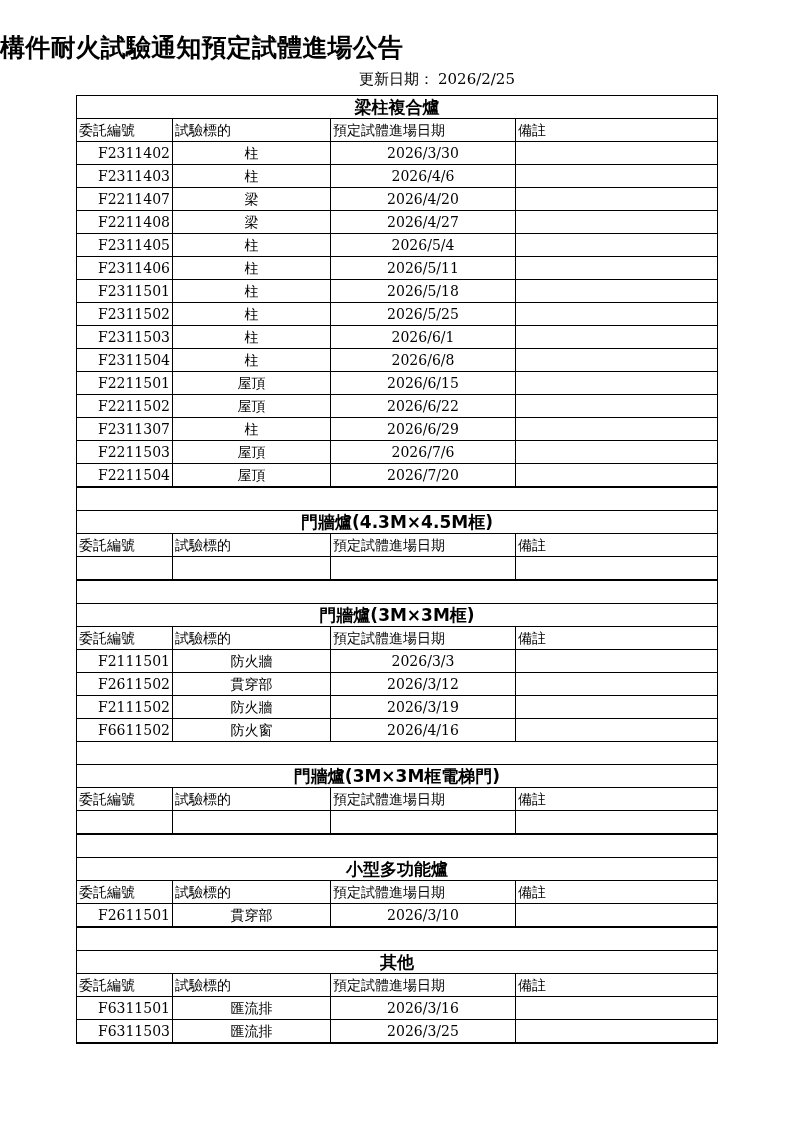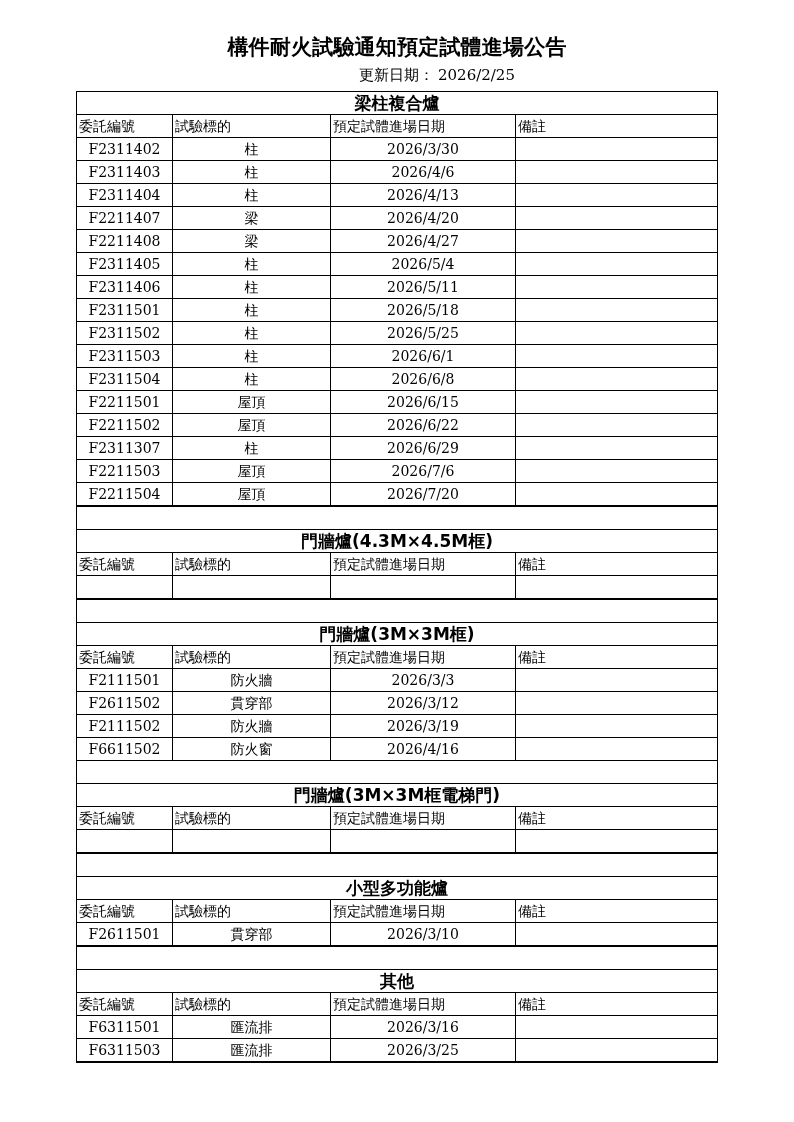--- a/index.html
+++ b/index.html
@@ -17,28 +17,28 @@
     overflow: hidden;
   }
   .page {
     width: 794px;
     height: 1122px;
     box-sizing: border-box;
     padding: 0;
     position: relative;
   }
   .doc-title {
-    text-align: center;
-    font-size: 21px;
+    text-align: left;
+    font-size: 25px;
     font-weight: bold;
     line-height: 1;
     letter-spacing: 0.2px;
     margin: 0;
     padding-top: 37px;
-    font-family: Liberation Serif, serif;
+    font-family: Liberation Mono, monospace;
   }
   .update-line {
     margin: 0;
     padding-left: 80px;
     padding-top: 9px;
     font-size: 15px;
     line-height: 1.1;
     font-family: "DejaVu Serif", "Liberation Serif", serif;
     text-align: center;
   }
@@ -82,21 +82,21 @@
     line-height: 24px;
     font-family: "DejaVu Sans", "Liberation Sans", sans-serif;
     border-top-width: 2px;
     border-bottom-width: 2px;
   }
   td.colhead {
     font-size: 14px;
     border-bottom-width: 2px;
   }
   td.cell-id {
-    text-align: center;
+    text-align: right;
     padding-left: 8px;
     font-family: "DejaVu Serif", "Liberation Serif", serif;
     margin-left: 10px;
   }
   td.cell-target {
     text-align: center;
   }
   td.cell-date {
     text-align: center;
   }
@@ -147,26 +147,20 @@
             <td class="cell-date">2026/3/30</td>
             <td class="cell-note"></td>
           </tr>
           <tr>
             <td class="cell-id">F2311403</td>
             <td class="cell-target">柱</td>
             <td class="cell-date">2026/4/6</td>
             <td class="cell-note"></td>
           </tr>
           <tr>
-            <td class="cell-id">F2311404</td>
-            <td class="cell-target">柱</td>
-            <td class="cell-date">2026/4/13</td>
-            <td class="cell-note"></td>
-          </tr>
-          <tr>
             <td class="cell-id">F2211407</td>
             <td class="cell-target">梁</td>
             <td class="cell-date">2026/4/20</td>
             <td class="cell-note"></td>
           </tr>
           <tr>
             <td class="cell-id">F2211408</td>
             <td class="cell-target">梁</td>
             <td class="cell-date">2026/4/27</td>
             <td class="cell-note"></td>

